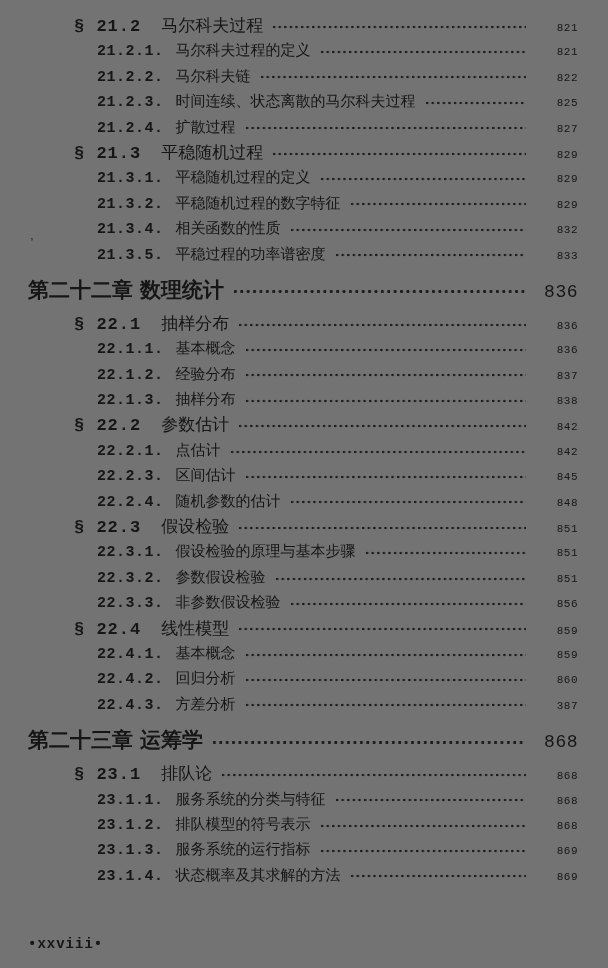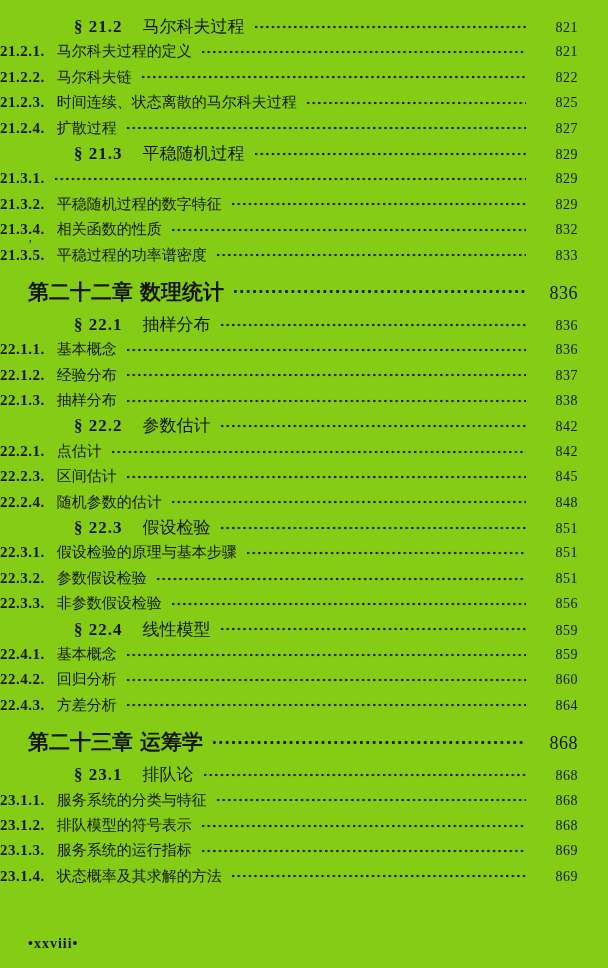--- a/index.html
+++ b/index.html
@@ -4,22 +4,22 @@
 <style>
   html, body {
     margin: 0;
     padding: 0;
     background: #e8e8e8;
   }
   .page {
     position: relative;
     width: 608px;
     height: 968px;
-    background: #84cc16;
-    font-family: Liberation Serif, serif;
+    background: #737373;
+    font-family: Liberation Mono, monospace;
     color: #161616;
     overflow: hidden;
     box-sizing: border-box;
   }
   .toc {
     position: absolute;
     top: 8px;
     left: 0;
     right: 0;
     padding: 6px 30px 0 0;
@@ -27,20 +27,21 @@
     flex-direction: column;
   }
   .row {
     display: flex;
     align-items: baseline;
     height: 25.4px;
     line-height: 25.4px;
     white-space: nowrap;
   }
   .row.sub {
+    padding-left: 97px;
     font-size: 15px;
     justify-content: flex-end;
   }
   .row.sub .label {
     font-weight: bold;
     letter-spacing: 0.5px;
   }
   .row.sub .title {
     margin-left: 12px;
   }
@@ -85,21 +86,21 @@
   }
   .row.chapter .leader {
     height: 7px;
     background-image: radial-gradient(circle at 2.4px 3.5px, #1d1d1d 1.35px, transparent 1.8px);
     background-size: 6.4px 7px;
   }
   .pagenum {
     flex: 0 0 auto;
     width: 46px;
     text-align: right;
-    font-size: 14px;
+    font-size: 11px;
     font-weight: normal;
     letter-spacing: 0.5px;
   }
   .footer {
     position: absolute;
     left: 28px;
     bottom: 16px;
     font-size: 14px;
     font-weight: bold;
     letter-spacing: 1px;
@@ -148,20 +149,21 @@
     <span class="pagenum">827</span>
   </div>
       <div class="row section">
     <span class="label">§ 21.3</span>
     <span class="title">平稳随机过程</span>
     <span class="leader"></span>
     <span class="pagenum">829</span>
   </div>
       <div class="row sub">
     <span class="label">21.3.1.</span>
+    <span class="title">平稳随机过程的定义</span>
     <span class="leader"></span>
     <span class="pagenum">829</span>
   </div>
       <div class="row sub">
     <span class="label">21.3.2.</span>
     <span class="title">平稳随机过程的数字特征</span>
     <span class="leader"></span>
     <span class="pagenum">829</span>
   </div>
       <div class="row sub">
@@ -269,21 +271,21 @@
       <div class="row sub">
     <span class="label">22.4.2.</span>
     <span class="title">回归分析</span>
     <span class="leader"></span>
     <span class="pagenum">860</span>
   </div>
       <div class="row sub">
     <span class="label">22.4.3.</span>
     <span class="title">方差分析</span>
     <span class="leader"></span>
-    <span class="pagenum">864</span>
+    <span class="pagenum">387</span>
   </div>
       <div class="row chapter">
     <span class="label">第二十三章</span>
     <span class="title">运筹学</span>
     <span class="leader"></span>
     <span class="pagenum">868</span>
   </div>
       <div class="row section">
     <span class="label">§ 23.1</span>
     <span class="title">排队论</span>

